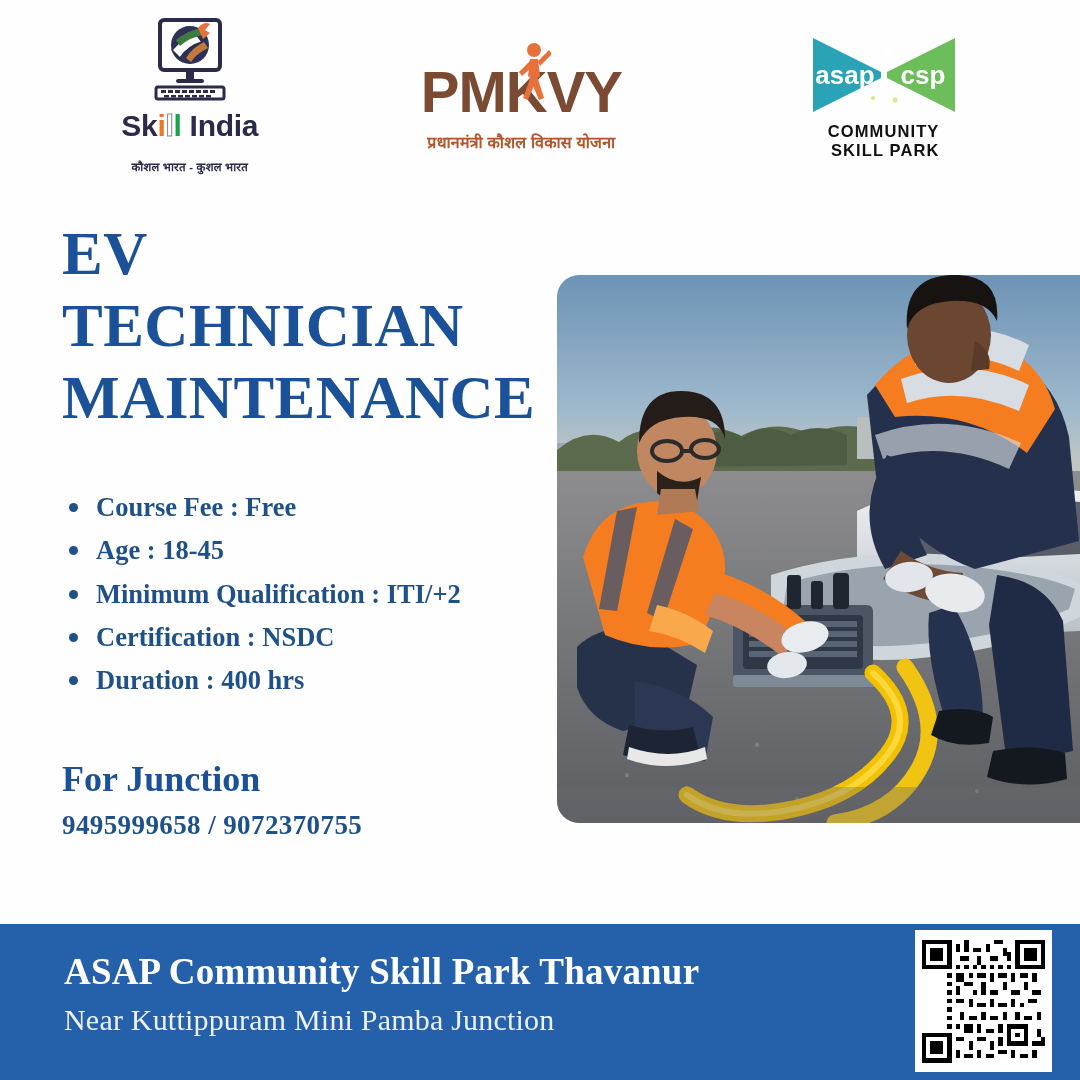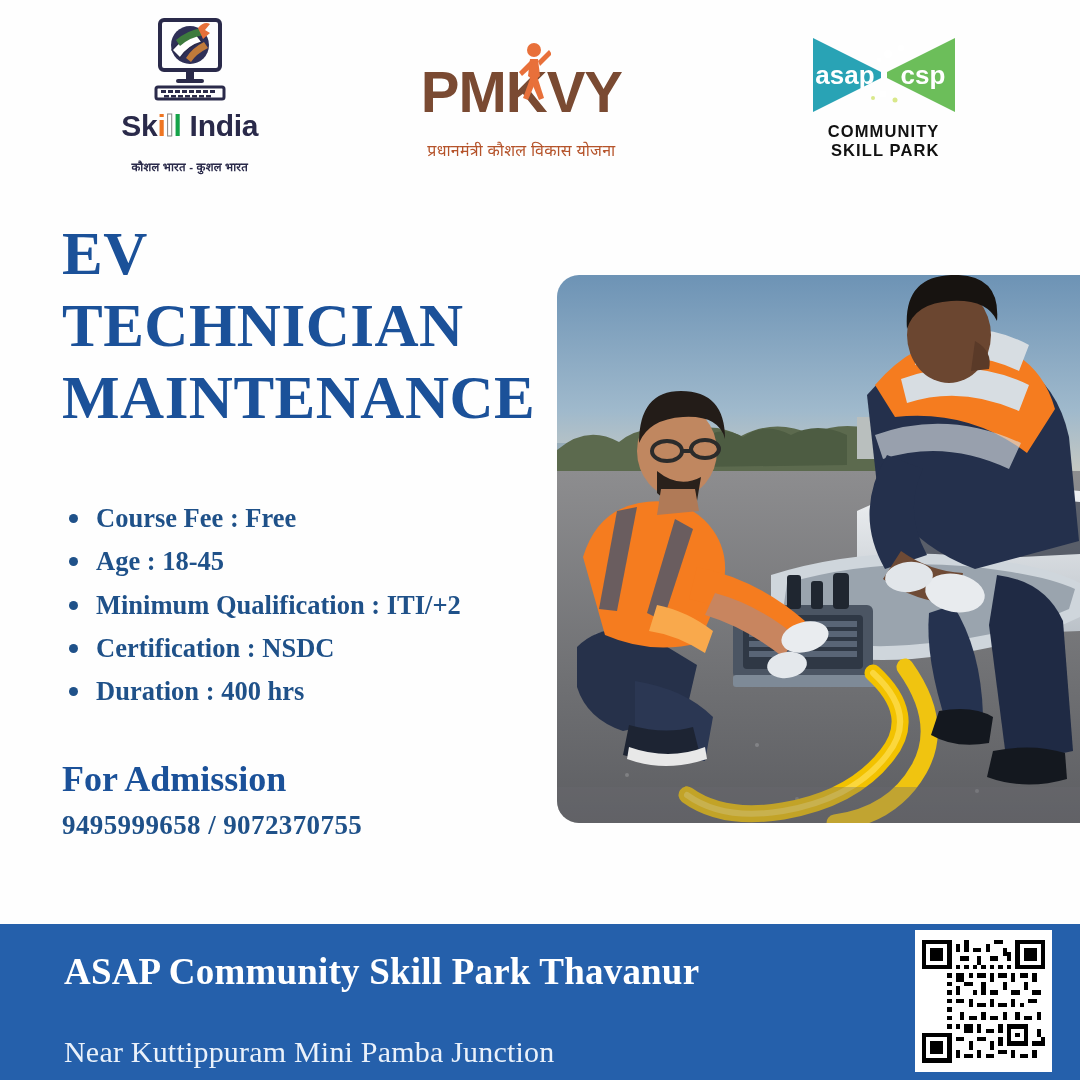--- a/index.html
+++ b/index.html
@@ -30,36 +30,36 @@
   .si-text{font-family:"Liberation Sans",sans-serif;font-size:30px;font-weight:700;color:#2a2a4a;letter-spacing:-.3px;line-height:1;margin-top:1px;}
   .si-text .t1{color:#ef7622;}
   .si-text .t2{color:#ffffff;-webkit-text-stroke:1px #888;}
   .si-text .t3{color:#16a34a;}
   .si-sub{font-family:"Liberation Sans",sans-serif;font-size:11.5px;font-weight:700;color:#2a2a4a;margin-top:18px;letter-spacing:.2px;}
 
   
   .pm-wrap{display:flex;flex-direction:column;align-items:center;margin-top:46px;}
   .pm-text{position:relative;font-family:"Liberation Sans",sans-serif;font-size:58px;font-weight:700;color:#7a4a32;letter-spacing:-1px;line-height:.95;}
   .pm-figure{position:absolute;left:96px;top:-22px;width:34px;height:58px;}
-  .pm-sub{font-family:"Liberation Sans",sans-serif;font-size:16px;font-weight:400;color:#b5532a;margin-top:20px;letter-spacing:.2px;}
+  .pm-sub{font-family:"Liberation Sans",sans-serif;font-size:16px;font-weight:700;color:#b5532a;margin-top:12px;letter-spacing:.2px;}
 
   
   .asap-wrap{display:flex;flex-direction:column;align-items:center;margin-top:14px;margin-left:24px;}
   .asap-mark{width:150px;height:86px;}
   .asap-sub{font-family:"Liberation Sans",sans-serif;font-size:16.5px;font-weight:700;color:#111;letter-spacing:1.1px;line-height:1.15;text-align:right;margin-top:4px;}
 
   
   .title{
     position:absolute;left:62px;top:218px;width:500px;
     font-family:"Liberation Serif",serif;font-weight:700;
     font-size:61px;line-height:1.18;color:#1b5199;letter-spacing:.5px;
   }
 
   
-  .bullets{position:absolute;left:62px;top:502px;width:500px;margin:0;padding:0;list-style:none;}
+  .bullets{position:absolute;left:62px;top:491px;width:500px;margin:0;padding:0;list-style:none;}
   .bullets li{
     position:relative;padding-left:34px;margin-bottom:11px;
     font-family:"Liberation Serif",serif;font-weight:700;font-size:26.5px;
     color:#1f5189;line-height:1.22;white-space:nowrap;
   }
   .bullets li::before{
     content:"";position:absolute;left:7px;top:12px;
     width:9px;height:9px;border-radius:50%;background:#1f5189;
   }
 
@@ -84,21 +84,21 @@
   .banner{
     position:absolute;left:0;top:924px;width:1080px;height:156px;
     background:#2560ab;
   }
   .banner-title{
     position:absolute;left:64px;top:26px;
     font-family:"Liberation Serif",serif;font-weight:700;font-size:37px;color:#ffffff;letter-spacing:.2px;
   }
   .banner-sub{
     position:absolute;left:64px;top:79px;
-    font-family:"Liberation Serif",serif;font-weight:400;font-size:30px;color:#eaf1fa;letter-spacing:.2px;margin-top:32px;
+    font-family:"Liberation Serif",serif;font-weight:400;font-size:30px;color:#eaf1fa;letter-spacing:.2px;
   }
   .qr{
     position:absolute;left:915px;top:930px;width:137px;height:142px;
     background:#ffffff;padding:7px;box-sizing:border-box;
   }
   .qr svg{display:block;width:100%;height:100%;}
 </style>
 </head>
 <body>
 
@@ -184,21 +184,21 @@
   </div>
 
   <ul class="bullets">
     <li>Course Fee : Free</li>
     <li>Age : 18-45</li>
     <li>Minimum Qualification : ITI/+2</li>
     <li>Certification : NSDC</li>
     <li>Duration : 400 hrs</li>
   </ul>
 
-  <div class="admission">For Admission</div>
+  <div class="admission">For Junction</div>
   <div class="phones">9495999658 / 9072370755</div>
 
   <div class="photo">
     <svg viewBox="0 0 523 548" preserveAspectRatio="xMidYMid slice">
       <defs>
         <linearGradient id="sky" x1="0" y1="0" x2="0" y2="1">
           <stop offset="0%" stop-color="#6d93b5"></stop>
           <stop offset="45%" stop-color="#9fb9cc"></stop>
           <stop offset="75%" stop-color="#d7cfbd"></stop>
           <stop offset="100%" stop-color="#e4dcc9"></stop>

